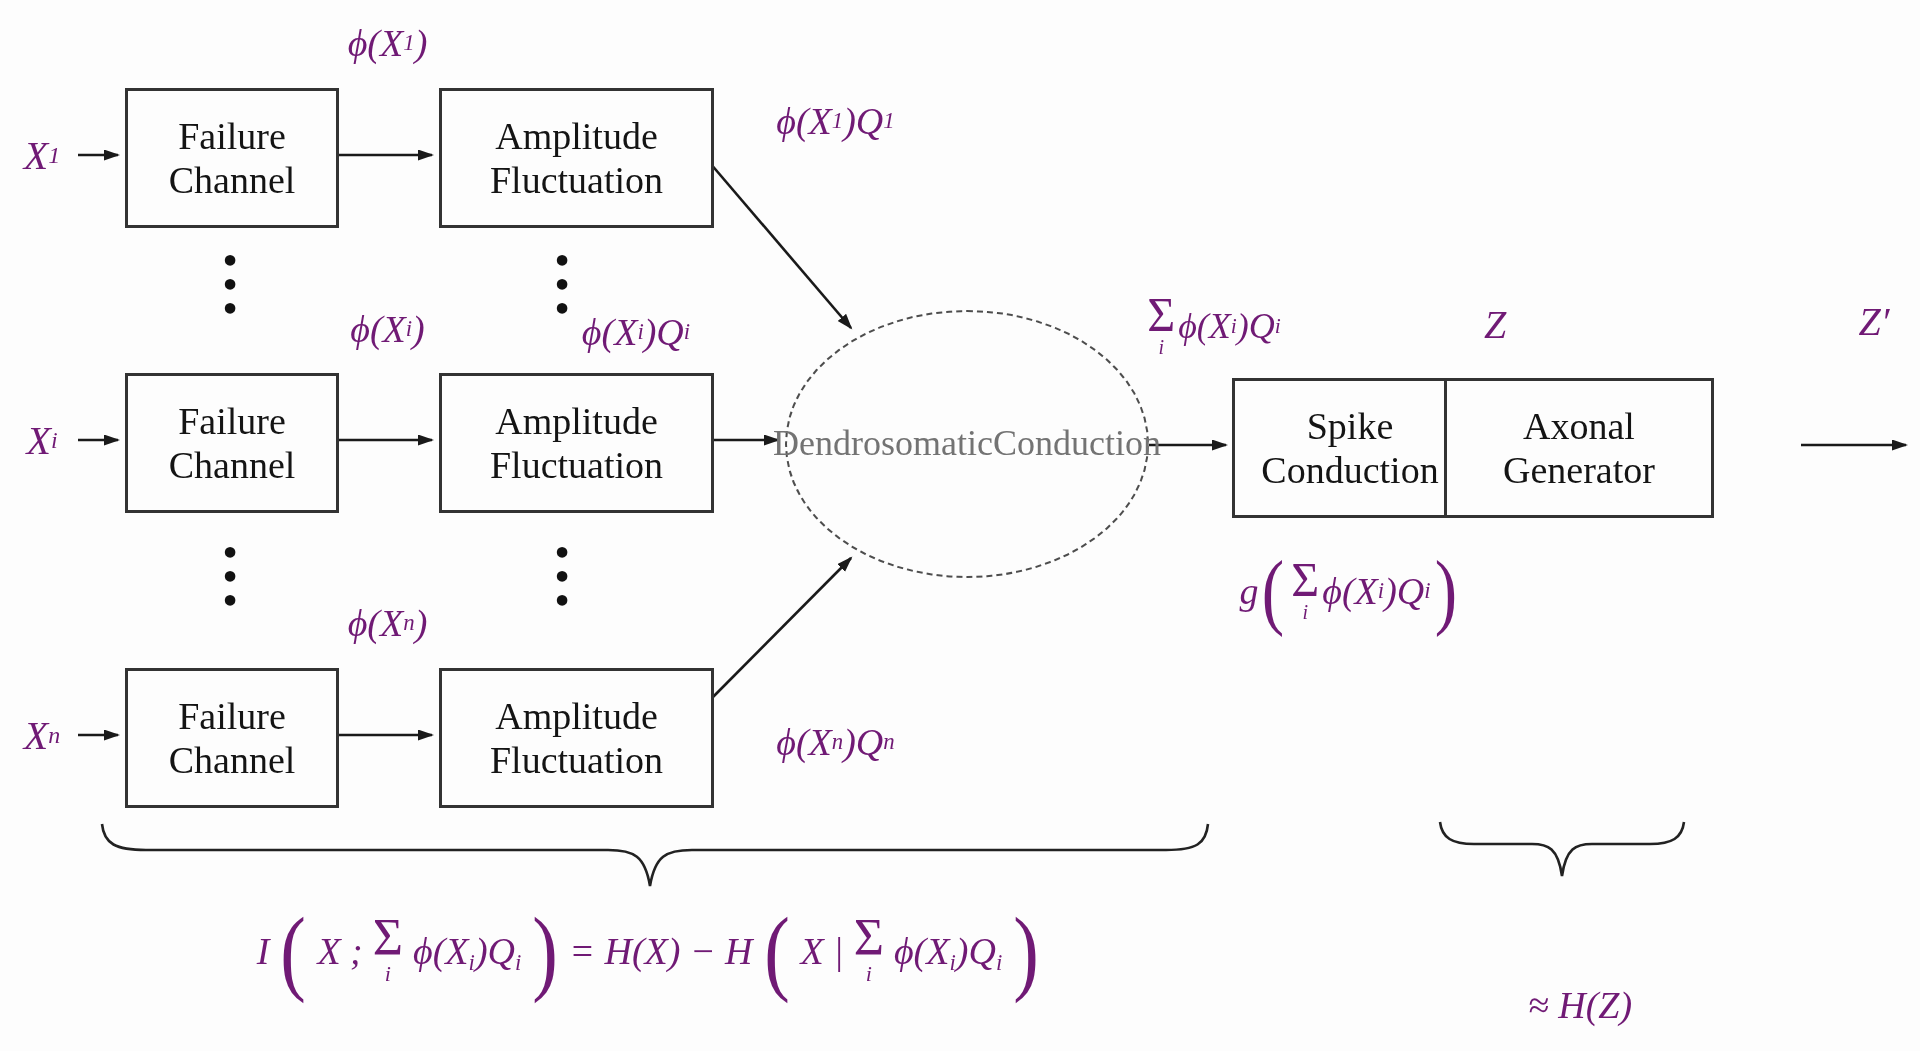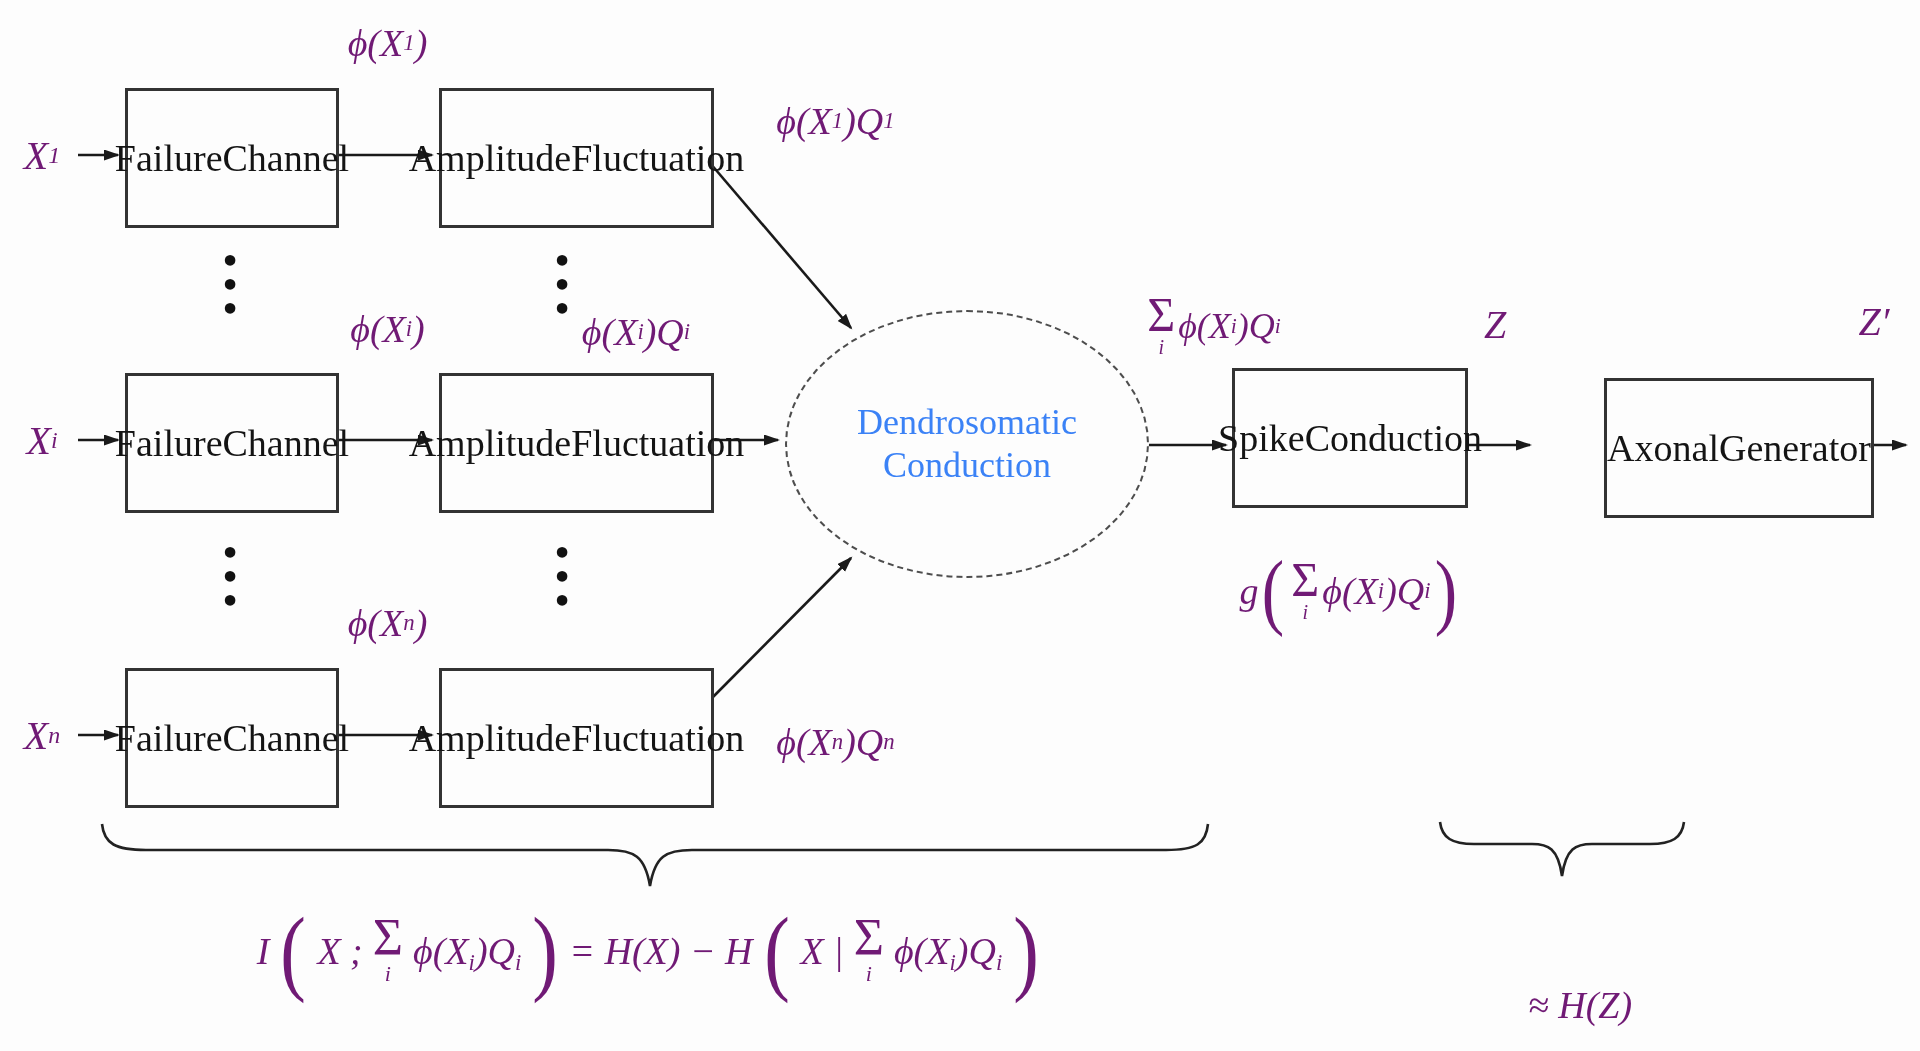--- a/index.html
+++ b/index.html
@@ -1,24 +1,24 @@
 <!DOCTYPE html>
 <html><head>
 <meta charset="utf-8">
 <style>
   html,body{margin:0;padding:0;background:#fdfdfd;}
   .canvas{position:relative;width:1920px;height:1051px;background:#fdfdfd;overflow:hidden;
           font-family:"Liberation Serif","DejaVu Serif",serif;color:#151515;}
   svg.layer{position:absolute;left:0;top:0;}
-  .box{position:absolute;display:flex;flex-direction:row;align-items:center;justify-content:center;
+  .box{position:absolute;display:flex;flex-direction:column;align-items:center;justify-content:center;
        border:3px solid #333;background:#fdfdfd;text-align:center;
        font:400 38px/1.16 "Liberation Serif","DejaVu Serif",serif;color:#141414;}
-  .ellipse{position:absolute;display:flex;flex-direction:column;align-items:center;justify-content:center;
+  .ellipse{position:absolute;display:flex;flex-direction:row;align-items:center;justify-content:center;
        border:2px dashed #4d4d4d;border-radius:50%;background:#fdfdfd;text-align:center;
-       font:400 36px/1.2 "Liberation Serif","DejaVu Serif",serif;color:#3b82f6;}
+       font:400 36px/1.2 "Liberation Serif","DejaVu Serif",serif;color:#737373;}
   .label{position:absolute;display:flex;align-items:center;justify-content:center;white-space:nowrap;color:#701a75;}
   .m{font:italic 38px "Liberation Serif","DejaVu Serif",serif;}
   .m40{font:italic 40px "Liberation Serif","DejaVu Serif",serif;}
   .m36{font:italic 36px "Liberation Serif","DejaVu Serif",serif;}
   sub{font-size:0.60em;font-style:italic;line-height:0;vertical-align:-0.28em;}
   .sumstack{display:inline-flex;flex-direction:column;align-items:center;line-height:1;margin:0 3px;}
   .sumstack .sigma{font-style:normal;font-size:52px;line-height:0.85;}
   .sumstack .sidx{font-style:italic;font-size:22px;margin-top:2px;}
   .sumstack.small .sigma{font-size:48px;}
   .sumstack.small .sidx{font-size:20px;}
@@ -164,25 +164,25 @@
     <span class="sumstack small">
       <span class="sigma">Σ</span>
       <span class="sidx">i</span>
     </span>
     <span>ϕ(X</span>
       <sub>i</sub>
       <span>)Q</span>
       <sub>i</sub>
   </div>
 
-  <div class="box" style="left:1232px;top:368px;width:230px;height:134px;text-align:right;">
+  <div class="box" style="left:1232px;top:378px;width:230px;height:134px;text-align:right;">
     <span>Spike</span>
     <span>Conduction</span>
   </div>
-  <div class="box" style="left:1604px;top:378px;width:264px;height:134px;">
+  <div class="box" style="left:1444px;top:378px;width:264px;height:134px;">
     <span>Axonal</span>
     <span>Generator</span>
   </div>
 
   <div class="label m40" style="left:1460px;top:295px;width:70px;height:58px;">
     <span>Z</span>
   </div>
   <div class="label m40" style="left:1832px;top:292px;width:84px;height:58px;">
     <span>Z′</span>
   </div>

